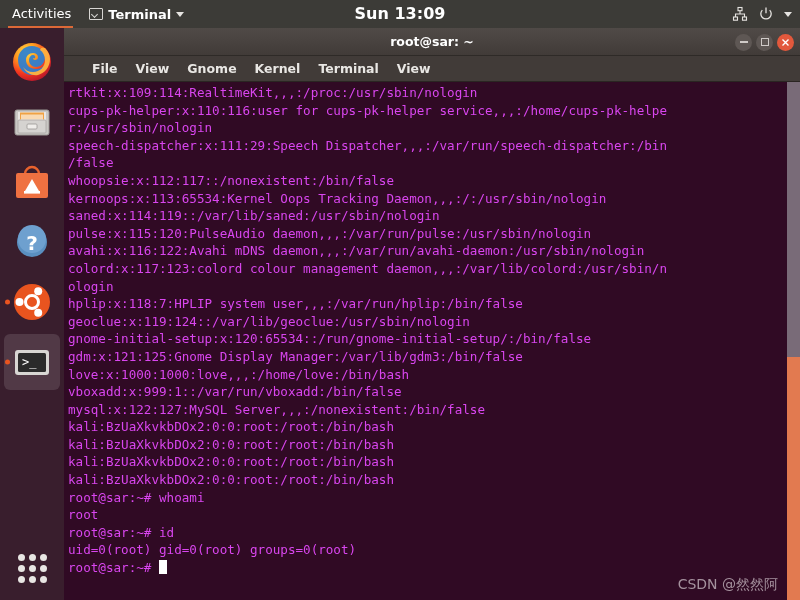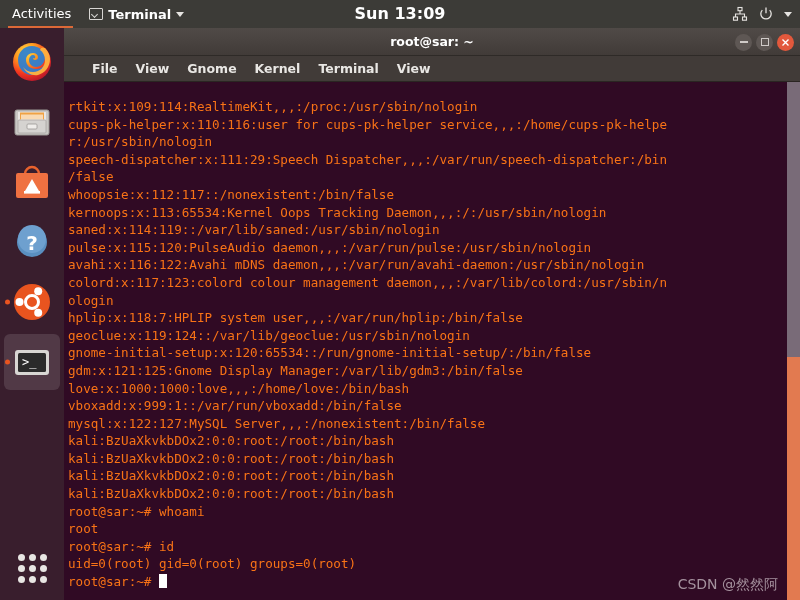--- a/index.html
+++ b/index.html
@@ -170,25 +170,25 @@
 
   #termbody {
     flex: 1;
     background: #300a24;
     position: relative;
     display: flex;
     overflow: hidden;
   }
   #termtext {
     flex: 1;
-    color: #f97316;
+    color: #d946ef;
     font-family: "DejaVu Sans Mono", monospace;
     font-size: 12.6px;
     line-height: 17.6px;
-    padding: 16px 0 0 4px;
+    padding: 2px 0 0 4px;
     white-space: pre;
     overflow: hidden;
     letter-spacing: 0px;
   }
   #termtext .line { height: 17.6px; }
   .cursor {
     display: inline-block;
     width: 7.6px; height: 14px;
     background: #ffffff;
     vertical-align: -2px;

